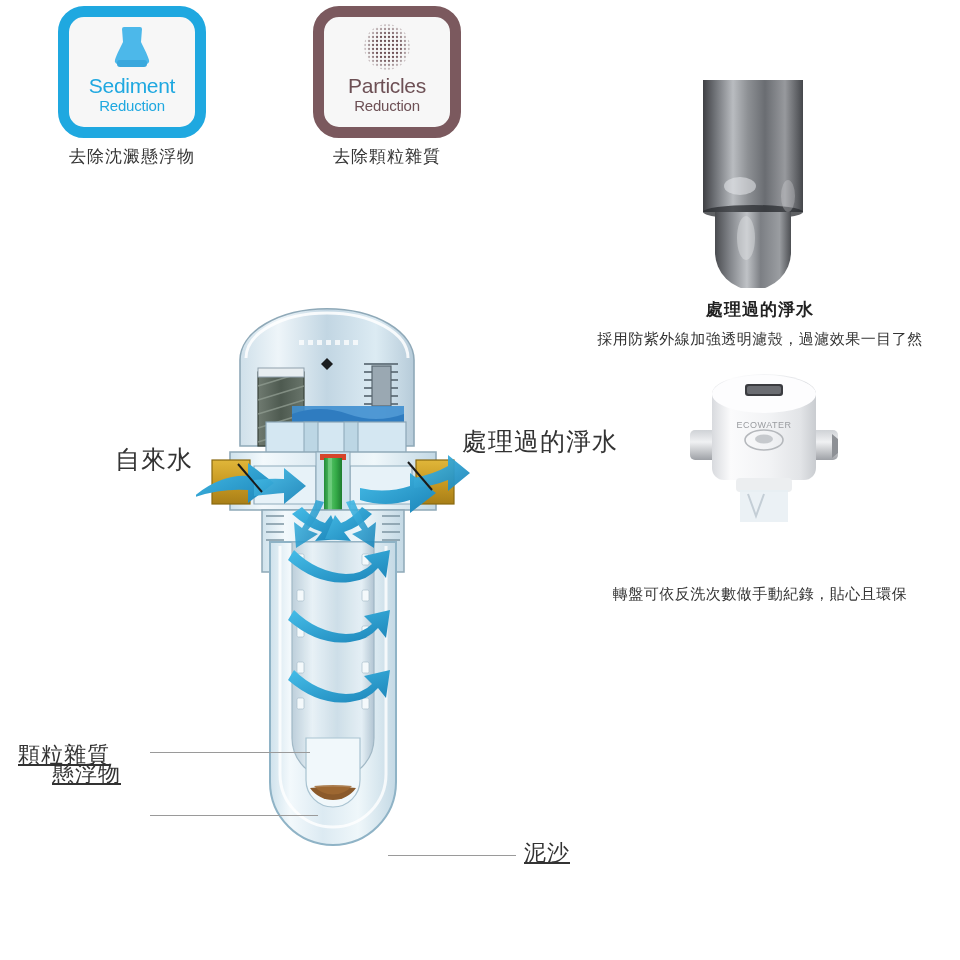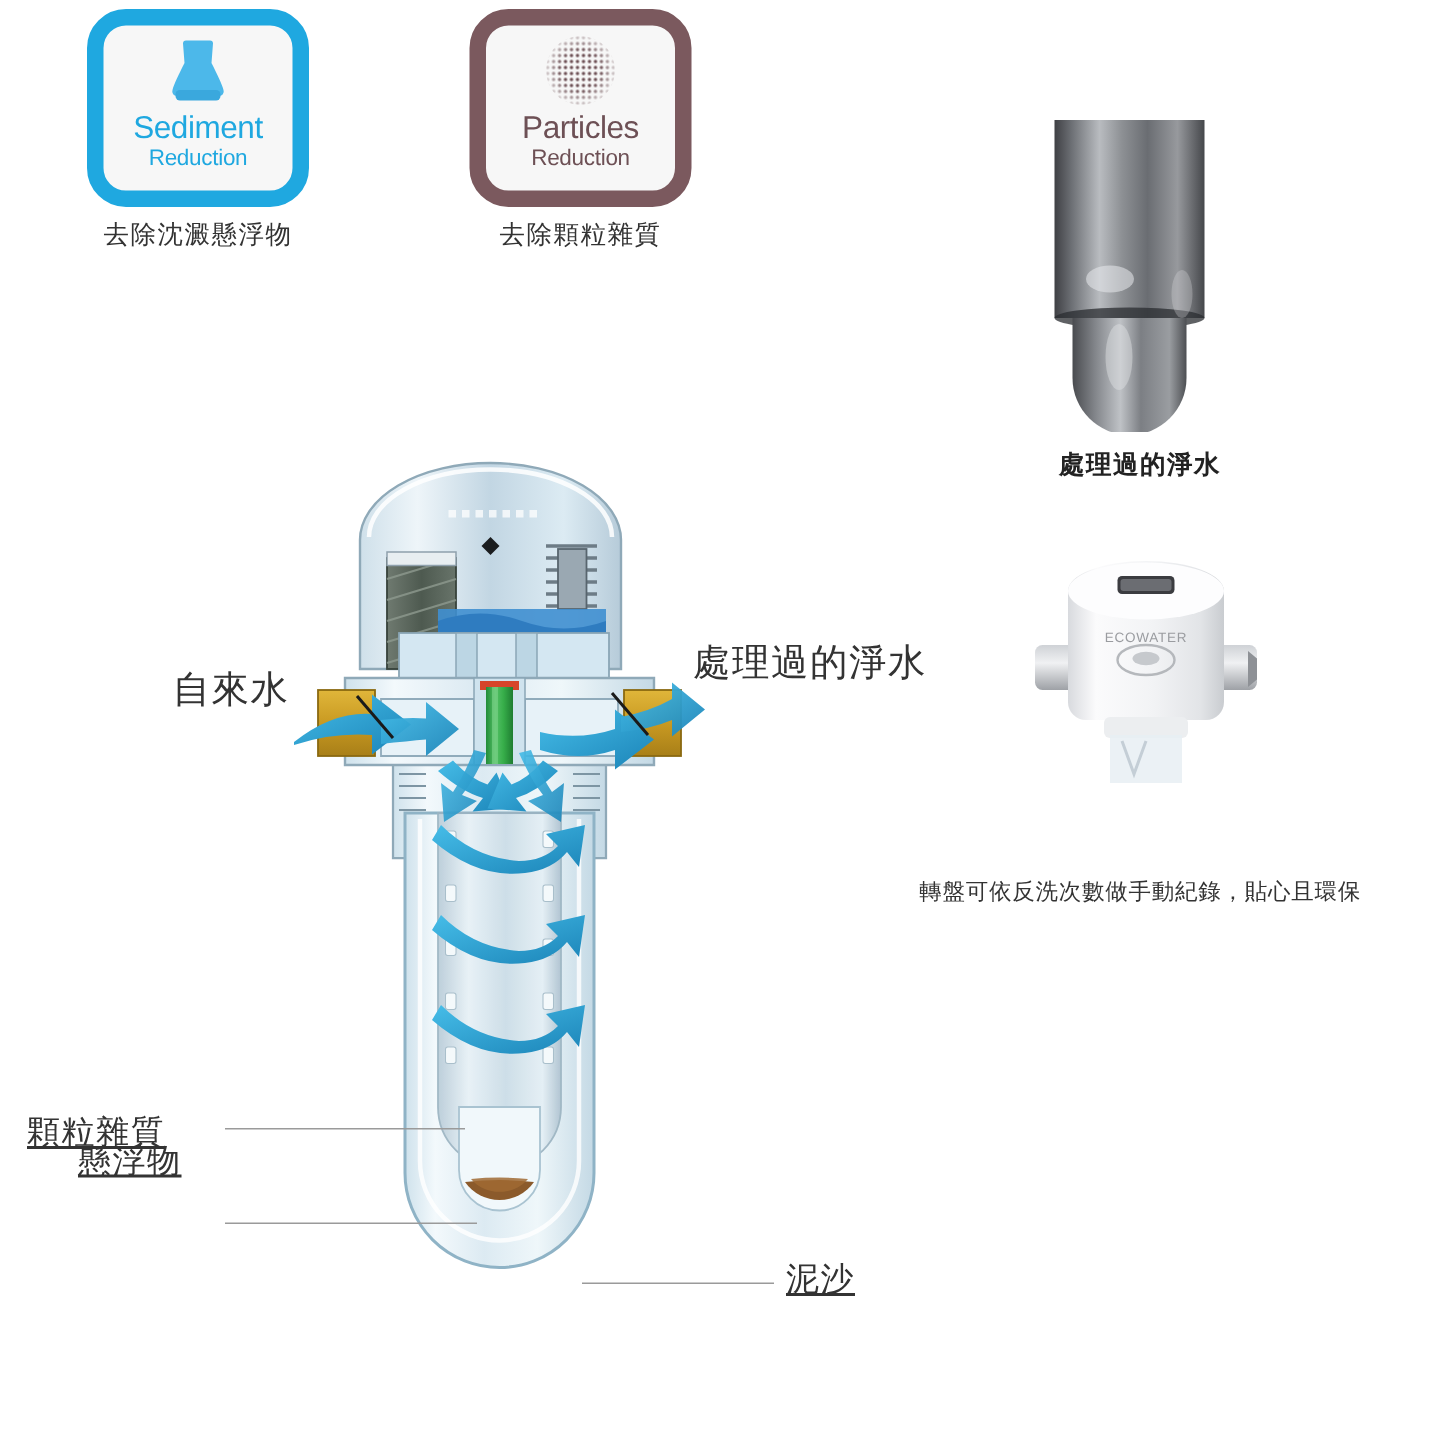--- a/index.html
+++ b/index.html
@@ -134,20 +134,21 @@
       </defs>
       <rect x="15" y="2" width="100" height="132" fill="url(#tube)"></rect>
       <ellipse cx="65" cy="134" rx="50" ry="7" fill="#2a2c30" opacity="0.75"></ellipse>
       <path d="M27 134 h76 v40 a38 38 0 0 1 -76 0 z" fill="url(#tube2)"></path>
       <ellipse cx="52" cy="108" rx="16" ry="9" fill="#e8eaec" opacity="0.55"></ellipse>
       <ellipse cx="58" cy="160" rx="9" ry="22" fill="#dfe2e5" opacity="0.45"></ellipse>
       <ellipse cx="100" cy="118" rx="7" ry="16" fill="#d9dcdf" opacity="0.3"></ellipse>
     </svg>
   </div>
   <div class="rcap-title abs" style="left:560px;top:298px;width:400px;">處理過的淨水</div>
+  <div class="rcap-desc abs" style="left:560px;top:330px;width:400px;">採用防紫外線加強透明濾殼，過濾效果一目了然</div>
 
   <div class="abs" style="left:690px;top:372px;">
     <svg width="148" height="152" viewBox="0 0 148 152">
       <defs>
         <linearGradient id="wh" x1="0" y1="0" x2="1" y2="0">
           <stop offset="0%" stop-color="#d8dade"></stop>
           <stop offset="18%" stop-color="#fbfbfc"></stop>
           <stop offset="55%" stop-color="#f2f3f5"></stop>
           <stop offset="85%" stop-color="#e2e4e7"></stop>
           <stop offset="100%" stop-color="#c9ccd0"></stop>

